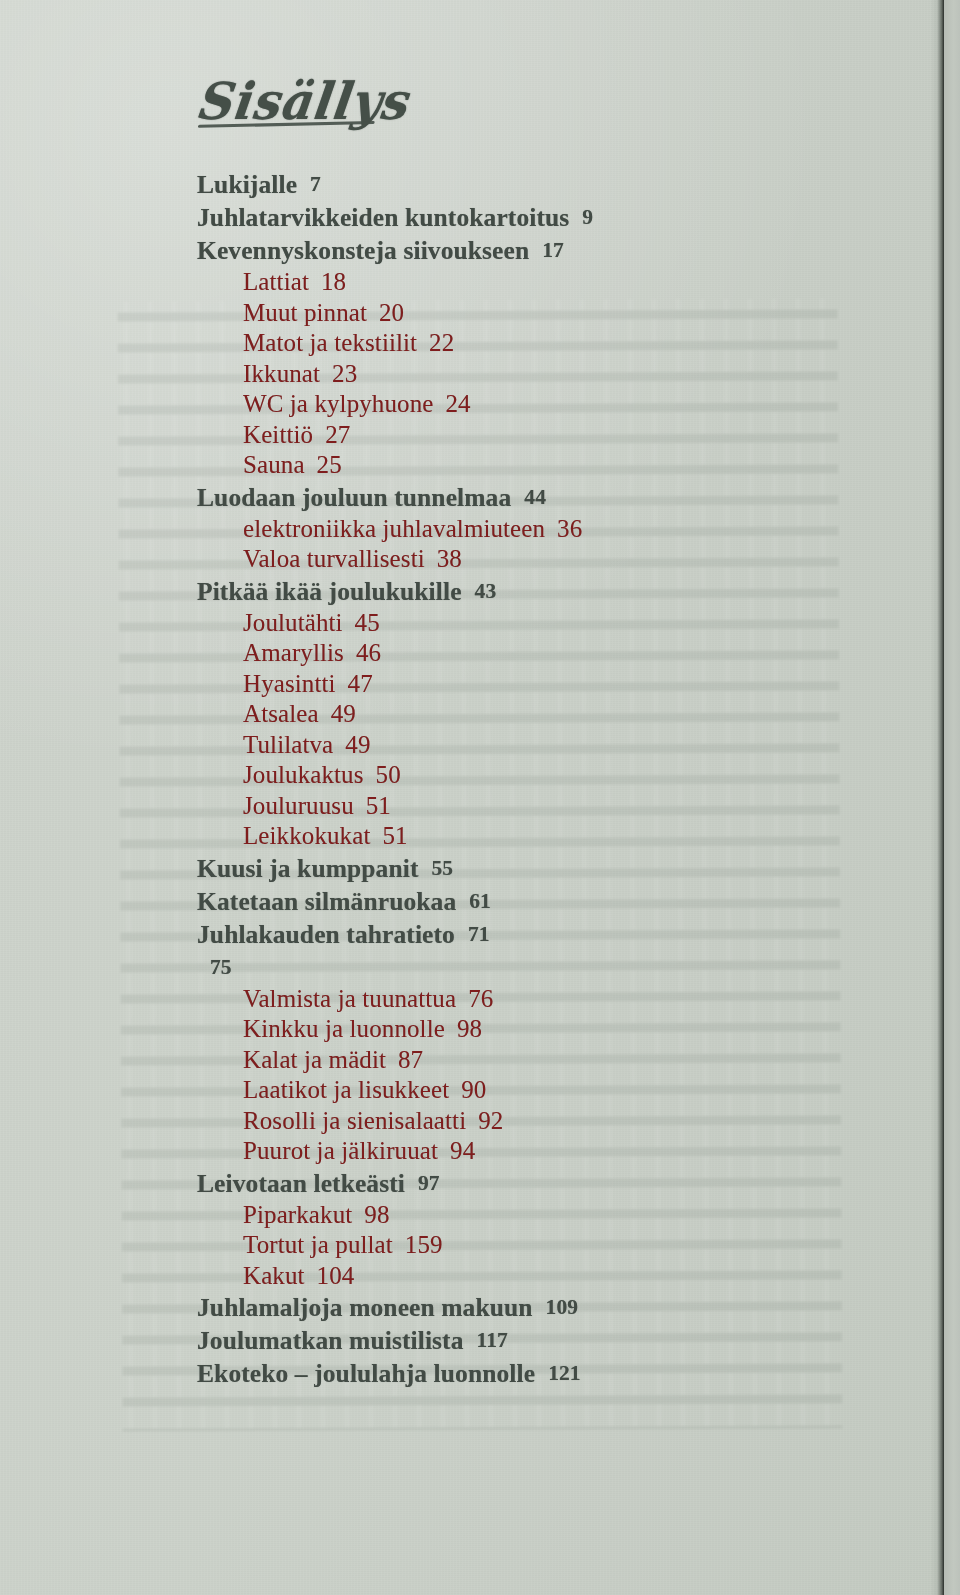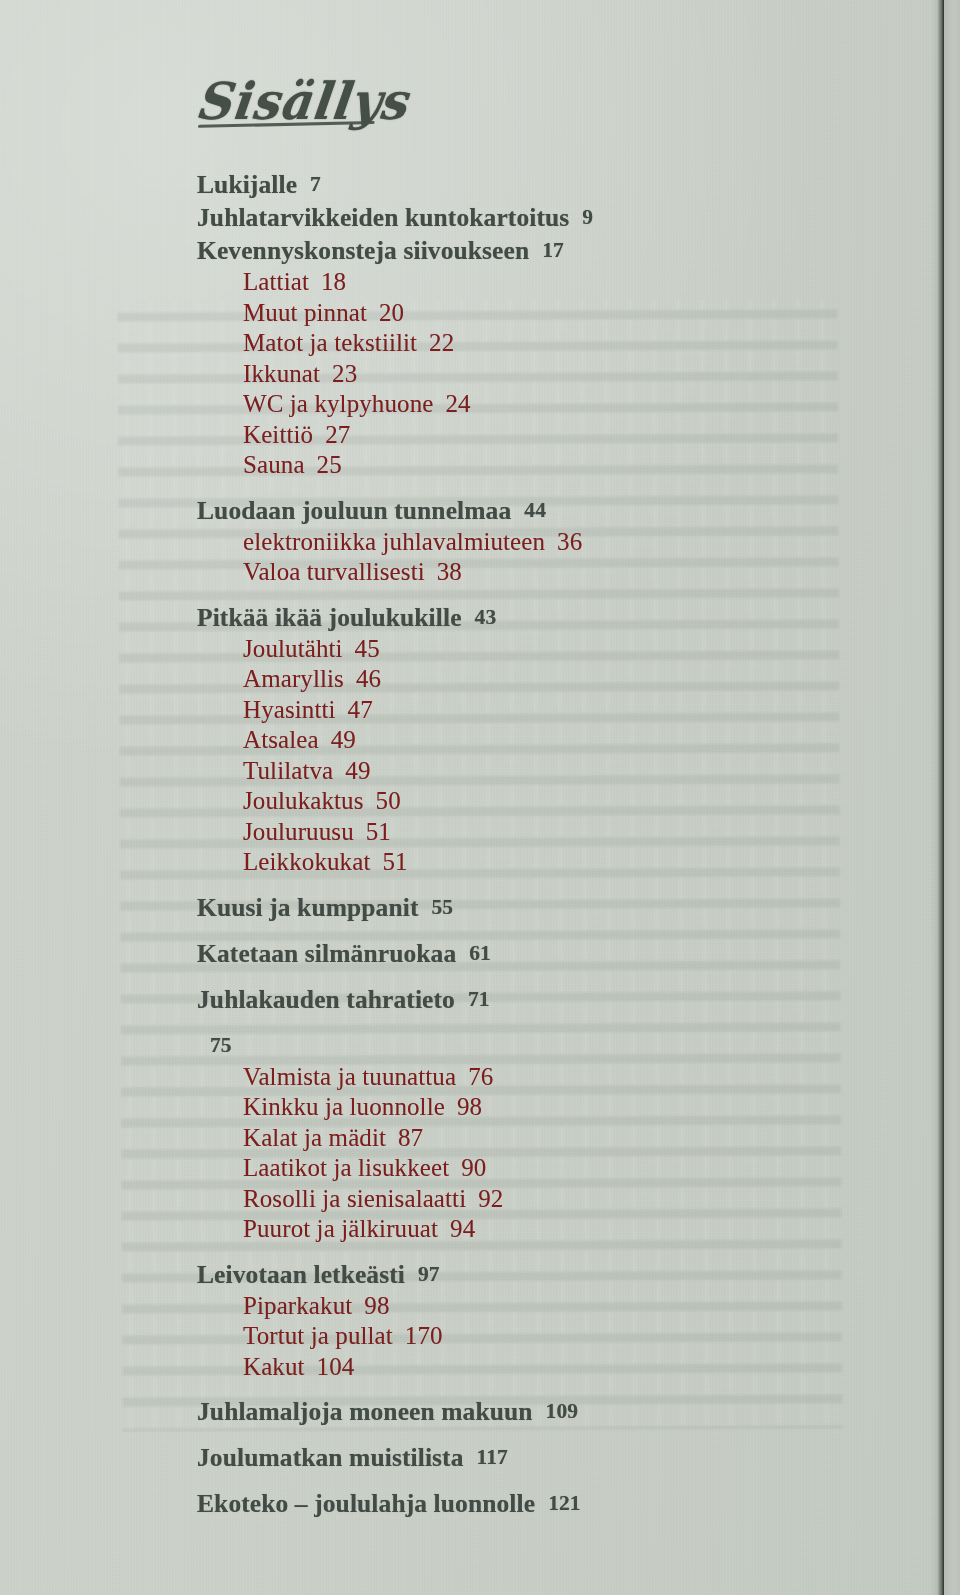--- a/index.html
+++ b/index.html
@@ -177,21 +177,21 @@
     color: #7f1d1d;
     text-shadow: 0 0 .6px rgba(87,95,88,.4);
   }
   .entry.lvl2 .page {
     margin-left: 12px;
     font-size: 25px;
     font-weight: 400;
   }
 
   
-  .entry.lvl1.spaced { margin-top: 13px; }
+  .entry.lvl1.spaced { }
   .entry.lvl1.tight  { margin-top: 0; }
 </style>
 </head>
 <body>
 
 <div id="page">
 
   <div class="paper">
     <div class="grain"></div>
     <div class="showthrough"></div>
@@ -332,21 +332,21 @@
         <div class="entry lvl1 spaced">
           <span class="label">Leivotaan letkeästi</span>
           <span class="page">97</span>
         </div>
         <div class="entry lvl2 tight">
           <span class="label">Piparkakut</span>
           <span class="page">98</span>
         </div>
         <div class="entry lvl2 tight">
           <span class="label">Tortut ja pullat</span>
-          <span class="page">170</span>
+          <span class="page">159</span>
         </div>
         <div class="entry lvl2 tight">
           <span class="label">Kakut</span>
           <span class="page">104</span>
         </div>
         <div class="entry lvl1 spaced">
           <span class="label">Juhlamaljoja moneen makuun</span>
           <span class="page">109</span>
         </div>
         <div class="entry lvl1 spaced">

